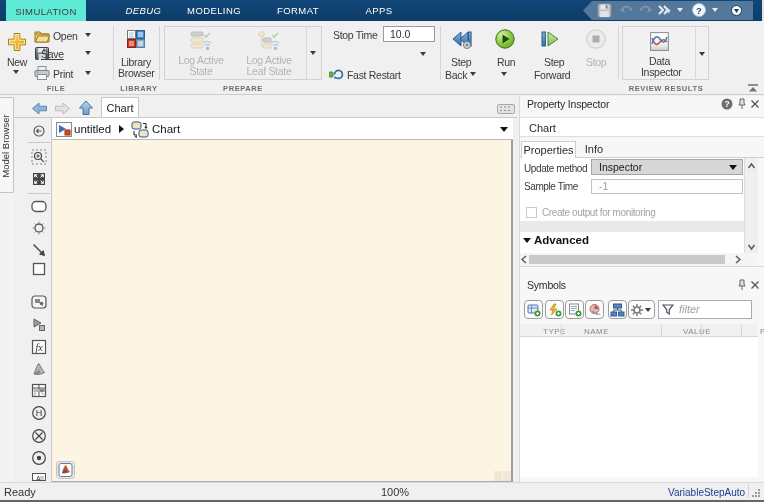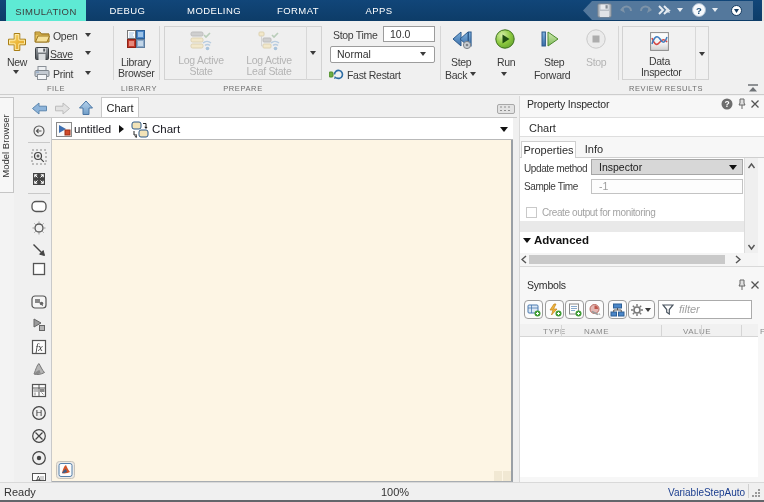--- a/index.html
+++ b/index.html
@@ -5,21 +5,21 @@
 html,body{margin:0;padding:0;}
 *{box-sizing:border-box;}
 #app{position:relative;width:764px;height:502px;font-family:"Liberation Sans",sans-serif;background:#f0f0f0;overflow:hidden;}
 .abs{position:absolute;}
 #tabbar{left:0;top:0;width:764px;height:21px;background:linear-gradient(#114679,#0d3c68);}
 .tab{position:absolute;top:0;height:21px;color:#fff;font-size:9.5px;letter-spacing:.4px;line-height:22px;text-align:center;}
 #tab-active{position:absolute;left:6px;top:0;width:80px;height:21px;background:#5eead4;color:#3c3c3c;font-size:9.5px;letter-spacing:.4px;line-height:23px;text-align:center;}
 #qa{position:absolute;left:583px;top:1px;width:170px;height:19px;background:#54789c;clip-path:polygon(9px 0,100% 0,100% 100%,9px 100%,0 50%);}
 #toolbar{left:0;top:21px;width:764px;height:74px;background:#f0f0f0;border-bottom:1px solid #cdcdcd;}
 .gsep{position:absolute;top:26px;height:54px;width:1px;background:#d6d6d6;}
-.glabel{position:absolute;top:84px;font-size:7.5px;color:#6e6e6e;letter-spacing:.6px;text-align:center;white-space:nowrap;}
+.glabel{position:absolute;top:84px;font-size:7.5px;color:#6e6e6e;letter-spacing:.6px;text-align:center;white-space:nowrap;font-weight:bold;}
 .tbtext{position:absolute;font-size:10.5px;letter-spacing:-0.3px;color:#3b3b3b;white-space:nowrap;}
 .tbtext.dis{color:#b4b4b4;}
 .dd{position:absolute;width:0;height:0;border-left:3.5px solid transparent;border-right:3.5px solid transparent;border-top:4px solid #3b3b3b;}
 .bigbox{position:absolute;border:1px solid #d2d2d2;background:#efefef;}
 .field{position:absolute;background:#fff;border:1px solid #9c9c9c;font-size:10.5px;color:#303030;}
 #mbstrip{left:0;top:96px;width:14px;height:386px;background:#f3f3f3;}
 #mbtab{left:0;top:97px;width:14px;height:96px;background:#f7f7f7;border:1px solid #c5c5c5;border-left:none;}
 #mbtab span{position:absolute;left:-39px;top:42px;width:90px;height:12px;transform:rotate(-90deg);font-size:9.5px;color:#333;text-align:center;white-space:nowrap;}
 #navrow{left:14px;top:96px;width:503px;height:22px;background:#f0f0f0;border-bottom:1px solid #c9c9c9;}
 #charttab{left:101px;top:97px;width:38px;height:20px;background:#fff;border:1px solid #c9c9c9;border-bottom:none;font-size:11px;color:#222;text-align:center;line-height:21px;}
@@ -47,21 +47,21 @@
 #status{left:0;top:482px;width:764px;height:18px;background:#f0f0f0;border-top:1px solid #d9d9d9;}
 #statusbottom{left:0;top:500px;width:764px;height:2px;background:#63666b;}
 .stext{position:absolute;font-size:11px;color:#333;}
 svg{display:block;position:absolute;}
 </style>
 </head>
 <body>
 <div id="app">
   <div class="abs" id="tabbar"></div>
   <div id="tab-active">SIMULATION</div>
-  <div class="tab" style="left:100px;width:55px;">DEBUG</div>
+  <div class="tab" style="left:116px;width:55px;font-style:italic;">DEBUG</div>
   <div class="tab" style="left:185px;width:58px;">MODELING</div>
   <div class="tab" style="left:272px;width:52px;">FORMAT</div>
   <div class="tab" style="left:356px;width:46px;">APPS</div>
   <div class="abs" id="qa"></div>
   <div class="abs" style="left:762px;top:0;width:2px;height:21px;background:#e7e2de;"></div>
 
   <svg style="left:597px;top:3px;" width="15" height="15" viewBox="0 0 15 15">
       <rect x="1" y="1" width="13" height="13" rx="1" fill="#b9bfc6" stroke="#848b93"></rect>
       <rect x="3.5" y="1.5" width="8" height="5" fill="#e8eaed"></rect>
       <rect x="3" y="8" width="9" height="6" fill="#dfe2e6"></rect>
@@ -118,21 +118,21 @@
         <linearGradient id="dsk" x1="0" y1="0" x2="0" y2="1">
           <stop offset="0" stop-color="#9aa0a6"></stop>
           <stop offset="1" stop-color="#4a4f54"></stop>
         </linearGradient>
       </defs>
       <rect x=".5" y=".5" width="13" height="12" rx="1" fill="url(#dsk)" stroke="#3c4045"></rect>
       <rect x="3" y="1" width="8" height="4.5" rx=".5" fill="#e8eaec"></rect>
       <rect x="3.5" y="7" width="7" height="6" fill="#dadde0"></rect>
       <rect x="8.2" y="1.6" width="2" height="3" fill="#5a6066"></rect>
     </svg>
-  <div class="tbtext" style="left:50px;top:48px;text-decoration:underline;">Save</div>
+  <div class="tbtext" style="left:41px;top:48px;text-decoration:underline;">Save</div>
   <div class="dd" style="left:85px;top:51px;"></div>
   <svg style="left:34px;top:66px;" width="16" height="14" viewBox="0 0 16 14">
       <rect x="4" y="0.5" width="8" height="4" fill="#eef0f2" stroke="#8a9097"></rect>
       <rect x="1" y="4.5" width="14" height="6" rx="1" fill="#c3cad2" stroke="#7d858d"></rect>
       <rect x="3.5" y="8.5" width="9" height="5" fill="#f4f6f8" stroke="#8a9097"></rect>
       <rect x="2" y="5.5" width="3" height="1.2" fill="#8fa8c8"></rect>
     </svg>
   <div class="tbtext" style="left:53px;top:68px;">Print</div>
   <div class="dd" style="left:85px;top:71px;"></div>
   <div class="glabel" style="left:36px;width:40px;">FILE</div>
@@ -174,21 +174,20 @@
       <circle cx="17.5" cy="17.5" r="1.8" fill="#a9c3da"></circle>
     </svg>
   <div class="tbtext dis" style="left:173px;top:54px;width:56px;text-align:center;">Log Active</div>
   <div class="tbtext dis" style="left:173px;top:65px;width:56px;text-align:center;">State</div>
   <div class="tbtext dis" style="left:241px;top:54px;width:56px;text-align:center;">Log Active</div>
   <div class="tbtext dis" style="left:241px;top:65px;width:56px;text-align:center;">Leaf State</div>
   <div class="glabel" style="left:221px;width:44px;">PREPARE</div>
 
   <div class="tbtext" style="left:333px;top:29px;">Stop Time</div>
   <div class="field" style="left:383px;top:26px;width:52px;height:16px;line-height:14px;padding-left:6px;">10.0</div>
-  <div class="field" style="left:330px;top:46px;width:105px;height:17px;line-height:15px;padding-left:6px;border-radius:2px;">Normal</div>
   <div class="dd" style="left:420px;top:52px;"></div>
   <svg style="left:329px;top:69px;" width="15" height="11" viewBox="0 0 15 11">
       <rect x="0" y="3" width="4" height="5" rx="1" fill="#6fae44" stroke="#4e8a2b"></rect>
       <path d="M5.5 5.5a4 4 0 1 1 1.8 3.3" fill="none" stroke="#2e6da4" stroke-width="1.7"></path>
       <path d="M5 10l3-1-2.2-2z" fill="#2e6da4"></path>
     </svg>
   <div class="tbtext" style="left:347px;top:69px;">Fast Restart</div>
   <div class="gsep" style="left:440px;"></div>
   <svg style="left:452px;top:29px;" width="21" height="21" viewBox="0 0 21 21">
       <defs>

